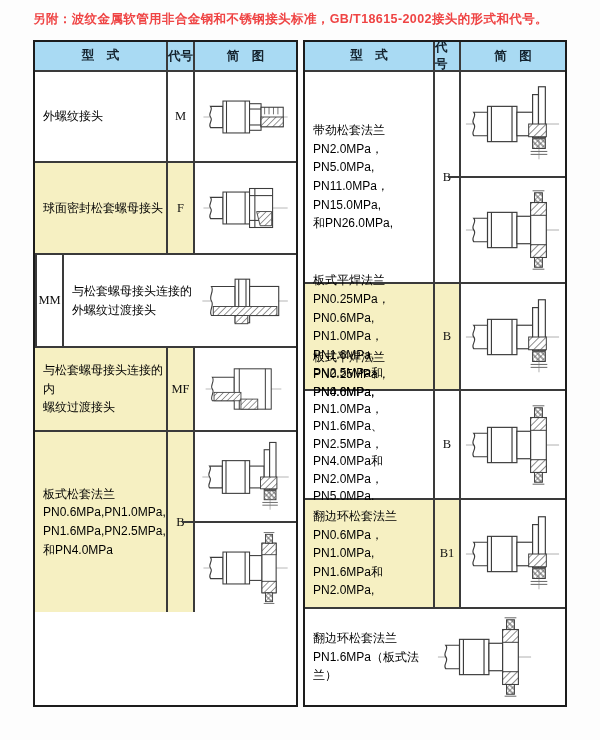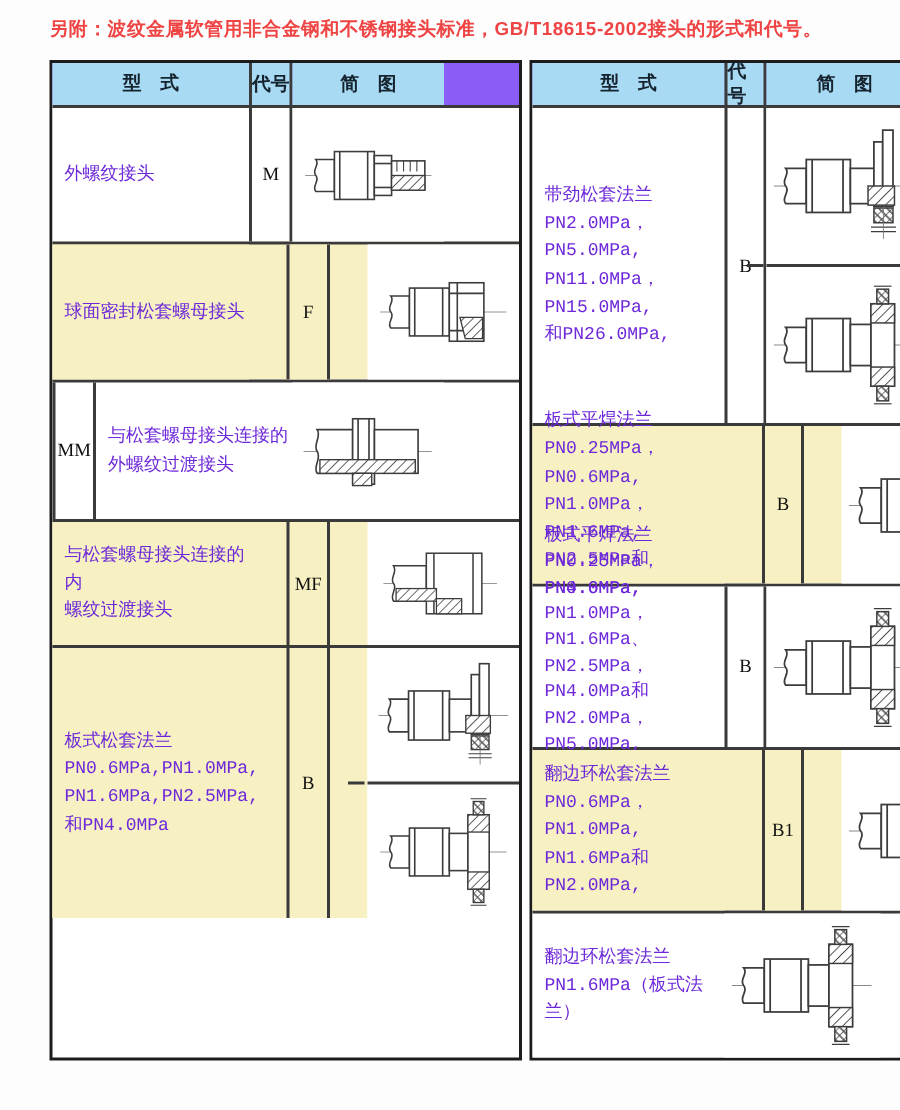--- a/index.html
+++ b/index.html
@@ -13,29 +13,29 @@
   .title {
     position:absolute; left:33px; top:11px;
     font-size:12.5px; font-weight:bold; color:#ef4444;
     letter-spacing:0.4px; white-space:nowrap;
   }
   .tables { position:absolute; left:33px; top:40px; display:flex; gap:5px; }
   .half { border:2px solid #1c1c1c; background:#fff; }
   .row { display:flex; border-top:2px solid #3a3a3a; background:#fff; }
   .row:first-child { border-top:none; }
   .row.header { background:#8b5cf6; height:28px; }
-  .row.hl { background:#f6f0c2;gap:25px; }
+  .row.hl { background:#f6f0c2; }
   .row.hl .cell { background:#f6f0c2; }
   .cell { box-sizing:border-box; overflow:visible; }
   .cell.type {
     width:131px; display:flex; align-items:center;
     padding:4px 3px 4px 8px;
-    font-size:12px; line-height:1.55; color:#6d28d9;
+    font-size:12px; line-height:1.55; color:#000000;
     white-space:pre-line;
-    font-family:Liberation Mono, monospace;
+    font-family:Liberation Sans, sans-serif;
   }
   .half-right .cell.type { width:128px; }
   .cell.code {
     width:29px; border-left:2px solid #3a3a3a; border-right:2px solid #3a3a3a;
     display:flex; align-items:center; justify-content:center;
     font-family:"Liberation Serif", serif; font-size:12.5px; color:#111;
   }
   .half-right .cell.code { width:28px; }
   .cell.diag {
     width:101px; display:flex; align-items:center; justify-content:center;

